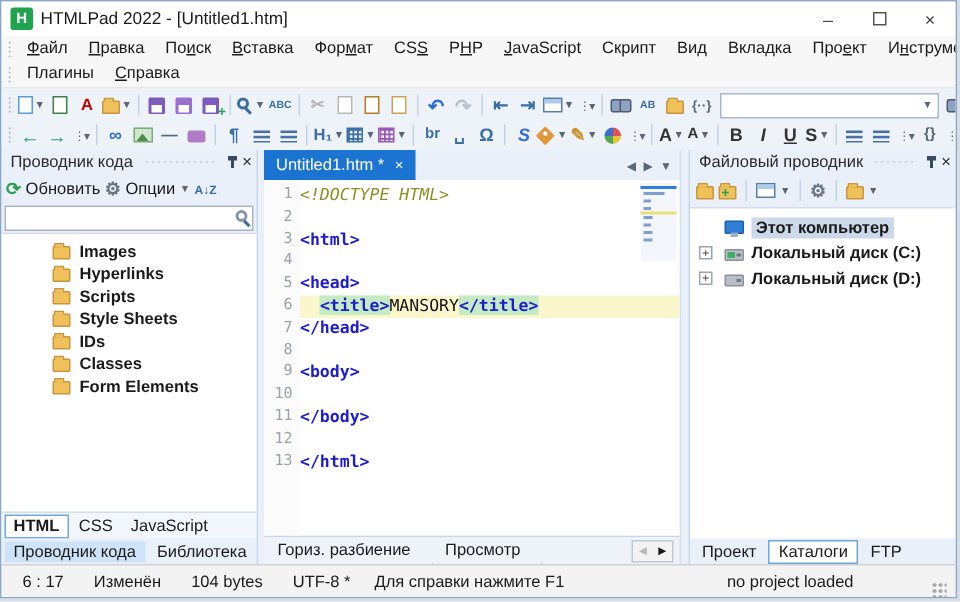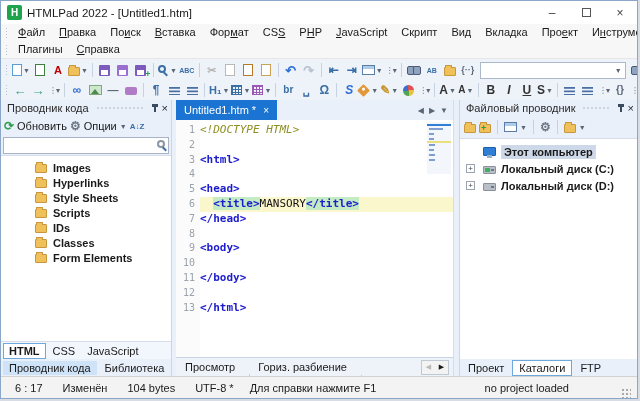--- a/index.html
+++ b/index.html
@@ -403,25 +403,25 @@
           <div class="tree-item">
             <i class="icn ic-folder"></i>
             <span style="font-weight: bold;">Images</span>
           </div>
           <div class="tree-item">
             <i class="icn ic-folder"></i>
             <span style="font-weight: bold;">Hyperlinks</span>
           </div>
           <div class="tree-item">
             <i class="icn ic-folder"></i>
+            <span style="font-weight: bold;">Scripts</span>
+          </div>
+          <div class="tree-item">
+            <i class="icn ic-folder"></i>
             <span style="font-weight: bold;">Style Sheets</span>
-          </div>
-          <div class="tree-item">
-            <i class="icn ic-folder"></i>
-            <span style="font-weight: bold;">Scripts</span>
           </div>
           <div class="tree-item">
             <i class="icn ic-folder"></i>
             <span style="font-weight: bold;">IDs</span>
           </div>
           <div class="tree-item">
             <i class="icn ic-folder"></i>
             <span style="font-weight: bold;">Classes</span>
           </div>
           <div class="tree-item">
@@ -482,22 +482,22 @@
             <div class="mm-line" style="width: 6.3px;"></div>
             <div style="height: 1.4px;"></div>
             <div class="mm-line" style="width: 5.4px;"></div>
             <div style="height: 1.4px;"></div>
             <div class="mm-line" style="width: 6.3px;"></div>
             <div style="height: 1.4px;"></div>
             <div class="mm-line" style="width: 6.3px;"></div>
           </div>
       </div>
       <div class="bot-tabbar" id="viewtabs">
+          <div class="slant">Гориз. разбиение</div>
           <div class="slant">Просмотр</div>
-          <div class="slant">Гориз. разбиение</div>
         <div class="bt-scroll">
           <span class="dis">◀</span>
           <span>▶</span>
         </div>
       </div>
     </div>
 
     <div class="splitR"></div>
 
     <div class="rpanel">

